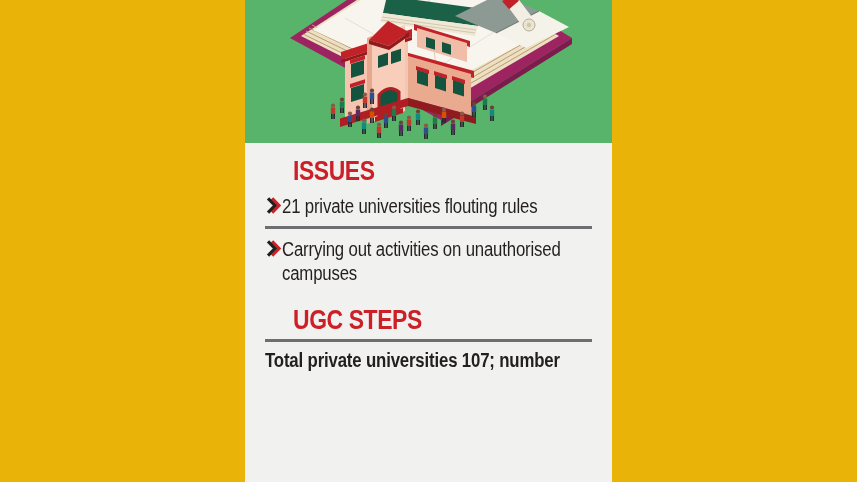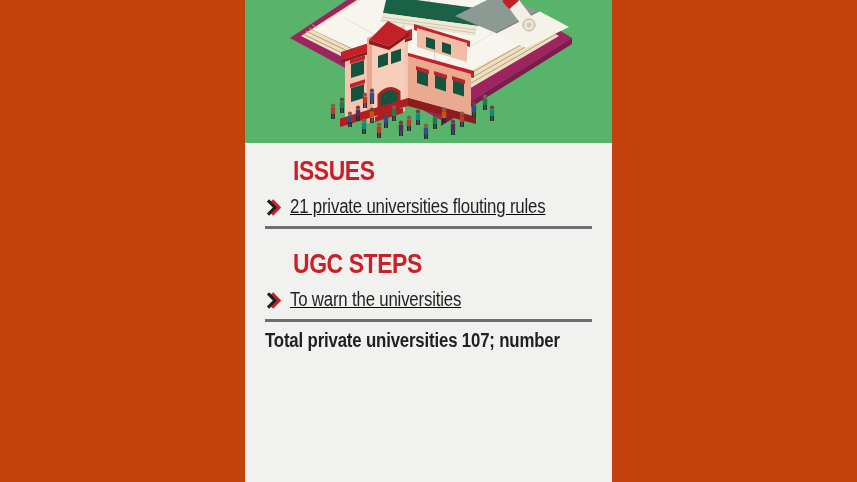--- a/index.html
+++ b/index.html
@@ -1,21 +1,21 @@
 <!DOCTYPE html>
 <html><head>
 <meta charset="utf-8">
 <style>
   html, body { margin: 0; padding: 0; }
   body { font-family: "Liberation Sans", sans-serif; }
   .stage {
     position: relative;
     width: 857px;
     height: 482px;
-    background: #c2410c;
+    background: #eab308;
     overflow: hidden;
   }
   .card {
     position: absolute;
     left: 245px;
     top: 0;
     width: 367px;
     height: 482px;
   }
   .hero {
@@ -40,24 +40,22 @@
     font-weight: 700;
     letter-spacing: -0.5px;
     color: #cb2027;
     transform: scaleX(0.85);
     transform-origin: left top;
     white-space: nowrap;
   }
   .heading.ugc { margin-top: 20px; }
   .row {
     display: flex;
-    align-items: center;
-    gap: 8px;
+    align-items: flex-start;
     margin: 8px 0;
-    text-decoration: underline;
   }
   .chev { width: 17px; height: 17px; margin-top: 3px; flex: none; }
   .row p {
     margin: 0;
     width: 410px;
     flex: none;
     font-size: 19.5px;
     line-height: 24px;
     color: #231f20;
     letter-spacing: -0.2px;
@@ -325,30 +323,30 @@
         <svg class="chev" viewBox="0 0 18 18">
           <path d="M7.5,1.5 L14.8,9 L7.5,16.5" fill="none" stroke="#cb2027" stroke-width="3.4"></path>
           <path d="M3.2,1.5 L10.5,9 L3.2,16.5" fill="none" stroke="#231f20" stroke-width="3.4"></path>
         </svg>
         <p>21 private universities flouting rules</p>
       </div>
       <div class="divider"></div>
 
       <div class="divider"></div>
 
-
-      <div class="heading ugc">UGC STEPS</div>
-
       <div class="row">
         <svg class="chev" viewBox="0 0 18 18">
           <path d="M7.5,1.5 L14.8,9 L7.5,16.5" fill="none" stroke="#cb2027" stroke-width="3.4"></path>
           <path d="M3.2,1.5 L10.5,9 L3.2,16.5" fill="none" stroke="#231f20" stroke-width="3.4"></path>
         </svg>
-        <p>To warn the universities</p>
+        <p>Carrying out activities on unauthorised campuses</p>
       </div>
+
+      <div class="heading ugc">UGC STEPS</div>
+
       <div class="divider"></div>
 
       <div class="divider"></div>
 
       <p class="footer-note">Total private universities 107; number</p>
 
     </div>
   </div>
 </div>
 

